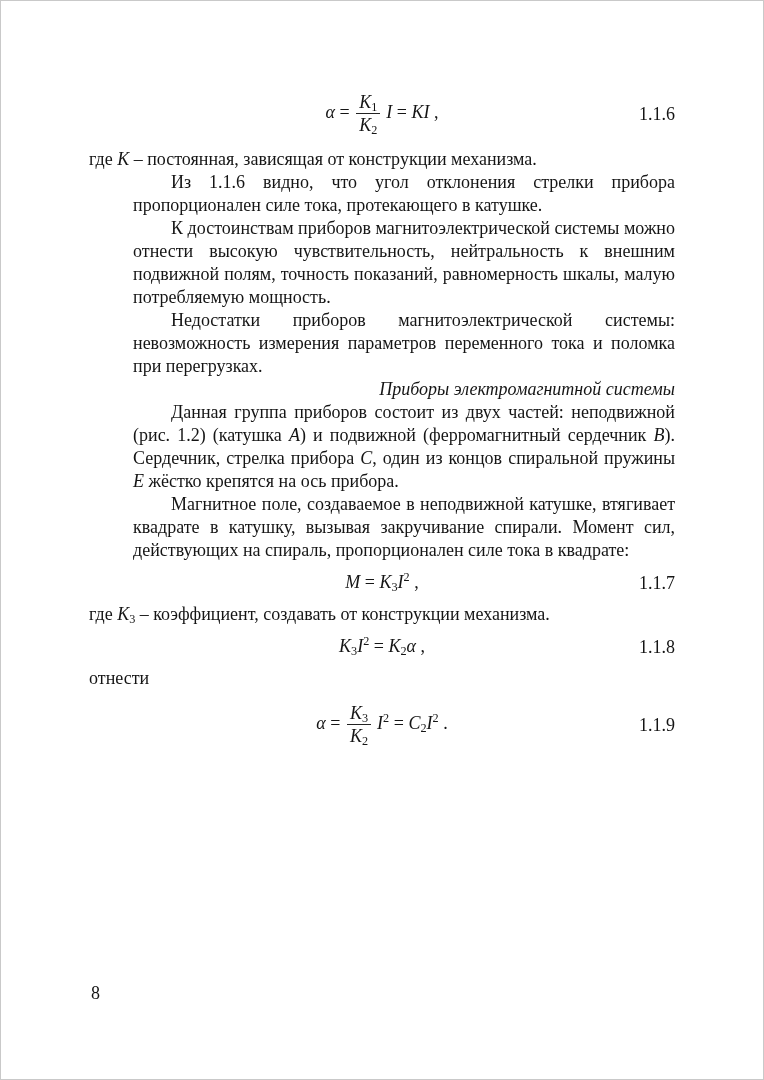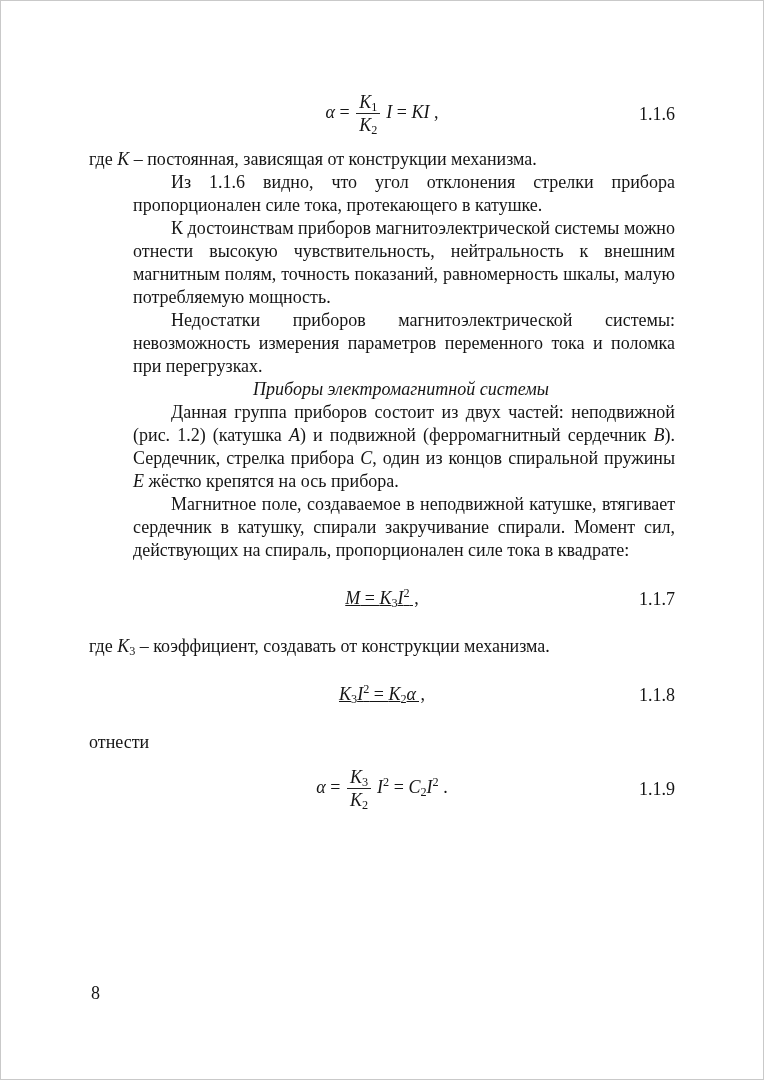--- a/index.html
+++ b/index.html
@@ -20,36 +20,36 @@
     font-size: 18px;
     line-height: 23px;
     text-align: justify;
   }
   p.para { margin: 0; }
   p.indent { text-indent: 38px; margin-left: 44px; }
   .heading {
     font-style: italic;
     text-indent: 38px;
     margin: 20px 0 0 0;
-    text-align: center;
+    text-align: right;
   }
   .it { font-style: italic; }
   sub, sup { font-size: 68%; line-height: 0; font-style: normal; }
   sub { vertical-align: -0.25em; }
   sup { vertical-align: 0.55em; }
 
   .formula {
     display: flex;
     align-items: center;
     justify-content: center;
     position: relative;
     margin: 12px 0;
     text-align: center;
   }
-  .formula.oneline { margin: 25px 0; text-decoration: underline; }
+  .formula.oneline { margin: 9px 0; }
   .feq { display: inline-block; white-space: nowrap; }
   .frac {
     display: inline-block;
     vertical-align: middle;
     text-align: center;
     margin: 0 6px 0 2px;
   }
   .frac .num, .frac .den {
     display: block;
     line-height: 22px;
@@ -76,27 +76,27 @@
 <div class="page">
   <div class="content">
 
     <div class="formula">
       <span class="feq"><span class="seg"><span class="it">α</span><span> = </span></span><span class="frac"><span class="num"><span class="it">K</span><sub>1</sub></span><span class="den"><span class="it">K</span><sub>2</sub></span></span><span class="seg"><span class="it">I</span><span> = </span><span class="it">KI</span><span> ,</span></span></span>
       <span class="flabel">1.1.6</span>
     </div>
 
     <p class="para"><span>где </span><span class="it">K</span><span> – постоянная, зависящая от конструкции механизма.</span></p>
     <p class="para indent"><span>Из 1.1.6 видно, что угол отклонения стрелки прибора пропорционален силе тока, протекающего в катушке.</span></p>
-    <p class="para indent"><span>К достоинствам приборов магнитоэлектрической системы можно отнести высокую чувствительность, нейтральность к внешним магнитным полям, точность показаний, равномерность шкалы, малую потребляемую мощность.</span></p>
+    <p class="para indent"><span>К достоинствам приборов магнитоэлектрической системы можно отнести высокую чувствительность, нейтральность к внешним подвижной полям, точность показаний, равномерность шкалы, малую потребляемую мощность.</span></p>
     <p class="para indent"><span>Недостатки приборов магнитоэлектрической системы: невозможность измерения параметров переменного тока и поломка при перегрузках.</span></p>
 
     <p class="para heading">Приборы электромагнитной системы</p>
 
     <p class="para indent"><span>Данная группа приборов состоит из двух частей: неподвижной (рис. 1.2) (катушка </span><span class="it">A</span><span>) и подвижной (ферромагнитный сердечник </span><span class="it">B</span><span>). Сердечник, стрелка прибора </span><span class="it">C</span><span>, один из концов спиральной пружины </span><span class="it">E</span><span> жёстко крепятся на ось прибора.</span></p>
-    <p class="para indent"><span>Магнитное поле, создаваемое в неподвижной катушке, втягивает сердечник в катушку, спирали закручивание спирали. Момент сил, действующих на спираль, пропорционален силе тока в квадрате:</span></p>
+    <p class="para indent"><span>Магнитное поле, создаваемое в неподвижной катушке, втягивает квадрате в катушку, вызывая закручивание спирали. Момент сил, действующих на спираль, пропорционален силе тока в квадрате:</span></p>
 
     <div class="formula oneline">
       <span class="feq"><span class="it">M</span><span> = </span><span class="it">K</span><sub>3</sub><span class="it">I</span><sup>2</sup><span> ,</span></span>
       <span class="flabel">1.1.7</span>
     </div>
 
     <p class="para"><span>где </span><span class="it">K</span><sub>3</sub><span> – коэффициент, создавать от конструкции механизма.</span></p>
 
     <div class="formula oneline">
       <span class="feq"><span class="it">K</span><sub>3</sub><span class="it">I</span><sup>2</sup><span> = </span><span class="it">K</span><sub>2</sub><span class="it">α</span><span> ,</span></span>

